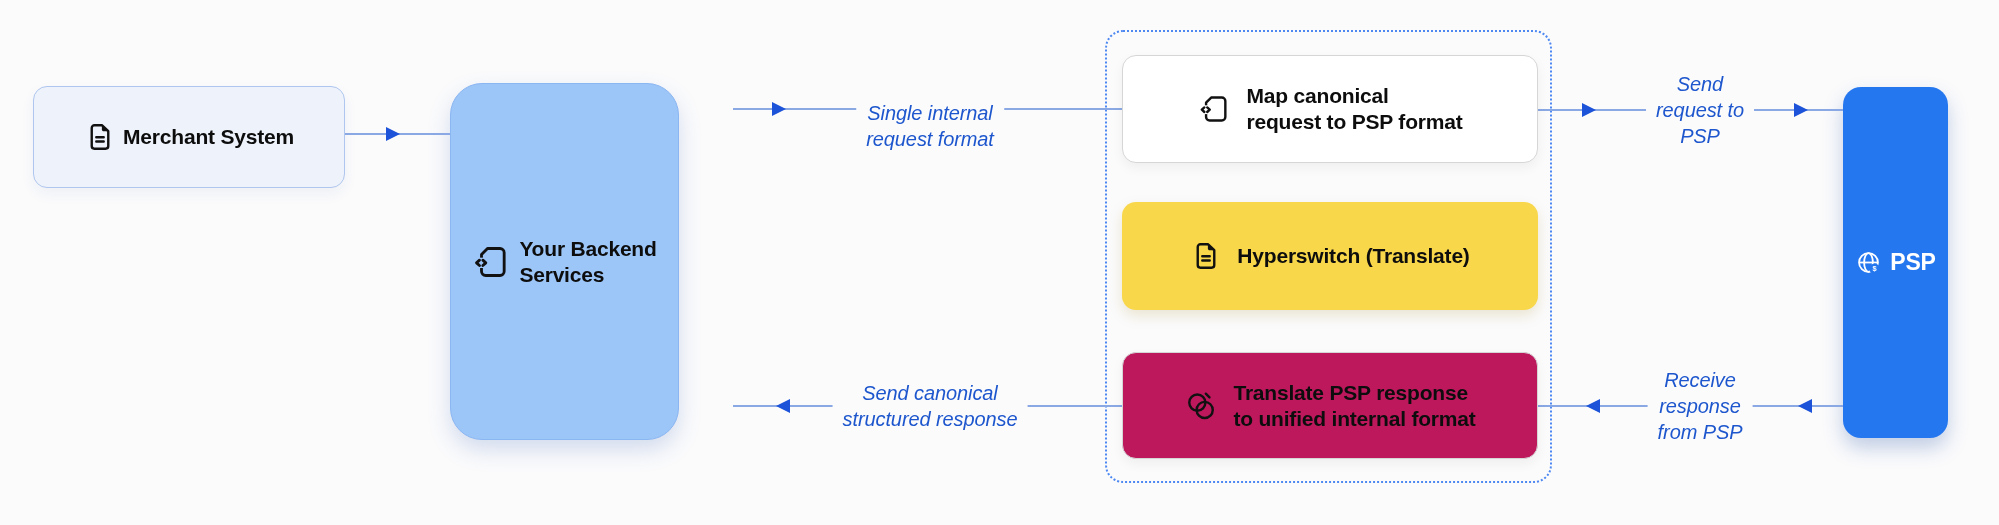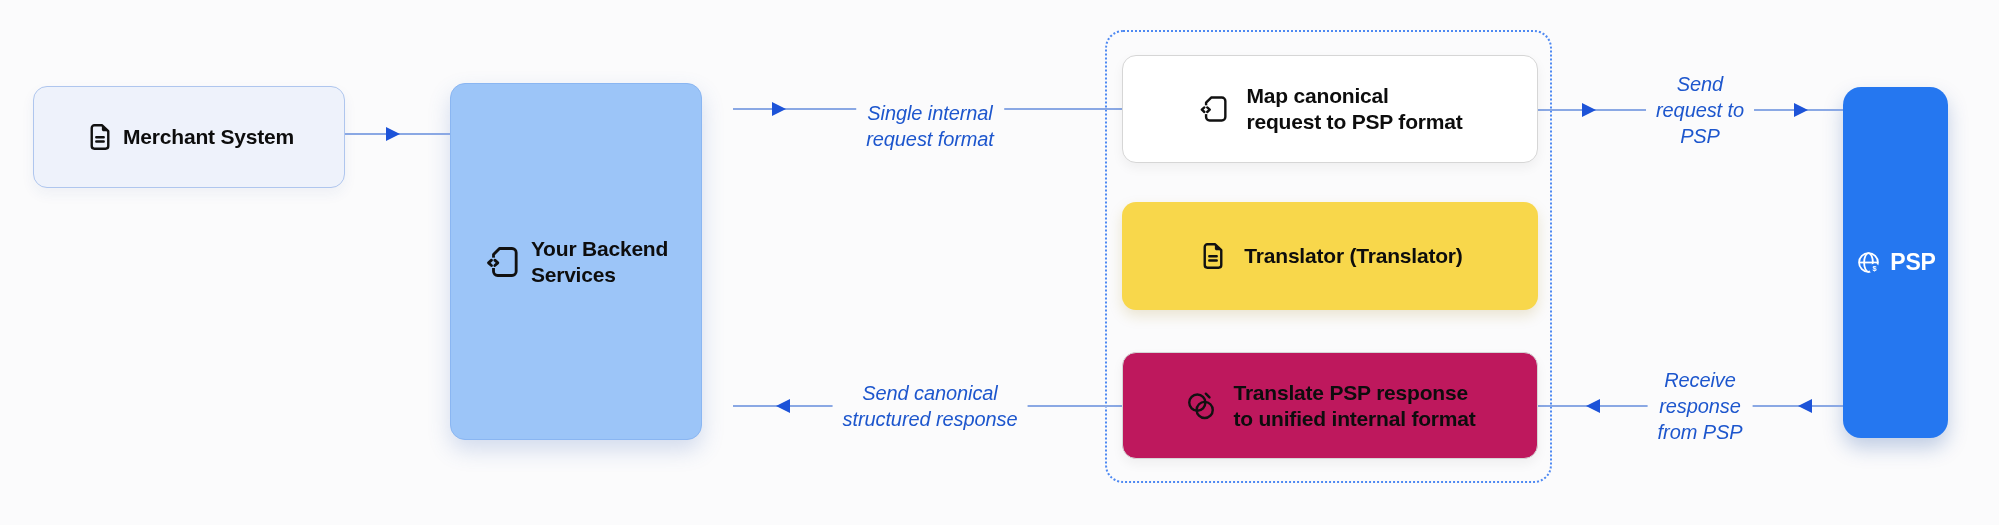--- a/index.html
+++ b/index.html
@@ -4,21 +4,21 @@
 <style>
   html,body{margin:0;padding:0;background:#fbfbfc;}
   .canvas{
     position:relative;width:1999px;height:525px;background:#fbfbfc;overflow:hidden;
     font-family:"Liberation Sans",sans-serif;color:#0d0d0d;
     --line:#8aa8e4;--arrow:#1d53d8;--labelblue:#1d56cd;--psp:#2577f0;
   }
   .node{position:absolute;display:flex;align-items:center;justify-content:center;gap:7px;box-sizing:border-box;}
   .node-label{font-size:21px;font-weight:700;letter-spacing:-.2px;line-height:1.22;white-space:pre-line;}
   .merchant{left:33px;top:86px;width:312px;height:102px;background:#eef2fb;border:1.5px solid #afc6ee;border-radius:14px;box-shadow:0 6px 14px rgba(30,60,130,.06);}
-  .backend{left:450px;top:83px;width:252px;height:357px;background:#9cc5f8;border:1px solid #8ab6f2;border-radius:15px;box-shadow:0 10px 22px rgba(70,110,185,.22);--iconbg:#9cc5f8;}
+  .backend{left:450px;top:83px;width:229px;height:357px;background:#9cc5f8;border:1px solid #8ab6f2;border-radius:32px;box-shadow:0 10px 22px rgba(70,110,185,.22);--iconbg:#9cc5f8;}
   .group{position:absolute;left:1105px;top:30px;width:447px;height:453px;border:2px dotted #4e89f2;border-radius:18px;box-sizing:border-box;z-index:1;}
   .subnode{position:absolute;left:1122px;width:416px;height:108px;display:flex;align-items:center;justify-content:center;gap:15px;box-sizing:border-box;border-radius:14px;z-index:4;}
   .mapbox{top:55px;background:#ffffff;border:1.5px solid #d6d6d6;box-shadow:0 5px 12px rgba(0,0,0,.05);--iconbg:#ffffff;}
   .hyperswitch{top:202px;background:#f8d74b;box-shadow:0 6px 14px rgba(160,125,15,.18);}
   .translatebox{top:352px;height:107px;background:#be185d;border:1.5px solid #d6d6d6;box-shadow:0 5px 12px rgba(0,0,0,.05);}
   .psp{left:1843px;top:87px;width:105px;height:351px;background:var(--psp);border-radius:18px;box-shadow:0 10px 20px rgba(20,70,160,.25);gap:8px;}
   .psp .node-label{color:#ffffff;font-size:23px;}
   .hline{position:absolute;height:2px;background:var(--line);z-index:2;}
   .ah{position:absolute;width:0;height:0;border-top:7px solid transparent;border-bottom:7px solid transparent;z-index:2;}
   .ah.right{border-left:14px solid var(--arrow);}
@@ -111,21 +111,21 @@
     </div>
 
     <div class="subnode hyperswitch">
       <span class="icon">
         <svg width="32" height="32" viewBox="0 0 24 24" fill="none">
           <path d="M13.6 3.2 H7.8 C6.7 3.2 5.8 4.1 5.8 5.2 V18.8 C5.8 19.9 6.7 20.8 7.8 20.8 H16.2 C17.3 20.8 18.2 19.9 18.2 18.8 V7.6 L13.6 3.2 Z" stroke="#111" stroke-width="1.8" stroke-linejoin="round"></path>
           <path d="M13.4 2.9 V6.3 C13.4 7.1 14 7.7 14.8 7.7 H18.3 L13.4 2.9 Z" fill="#111"></path>
           <path d="M9.2 12.2 H14.8 M9.2 15.4 H14.8" stroke="#111" stroke-width="1.8" stroke-linecap="round"></path>
         </svg>
       </span>
-      <span class="node-label">Translator (Translator)</span>
+      <span class="node-label">Hyperswitch (Translate)</span>
     </div>
 
     <div class="subnode translatebox">
       <span class="icon">
         <svg width="34" height="34" viewBox="0 0 24 24" fill="none">
           <circle cx="9.4" cy="9.6" r="5.7" stroke="#111" stroke-width="1.7"></circle>
           <circle cx="14.6" cy="14.8" r="5.7" stroke="#111" stroke-width="1.7"></circle>
           <path d="M15.4 3.3 L18 5.9" stroke="#111" stroke-width="1.7" stroke-linecap="round"></path>
         </svg>
       </span>

